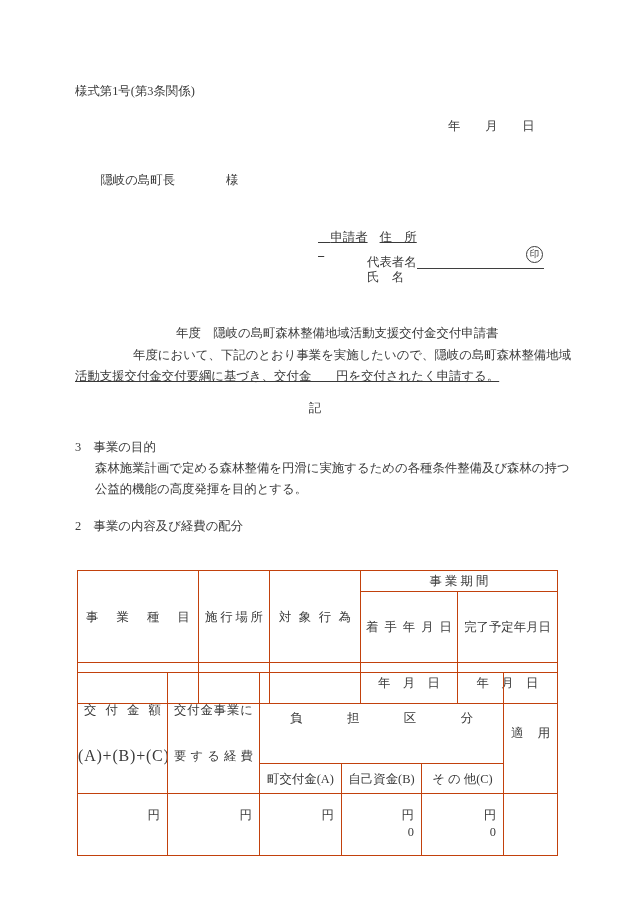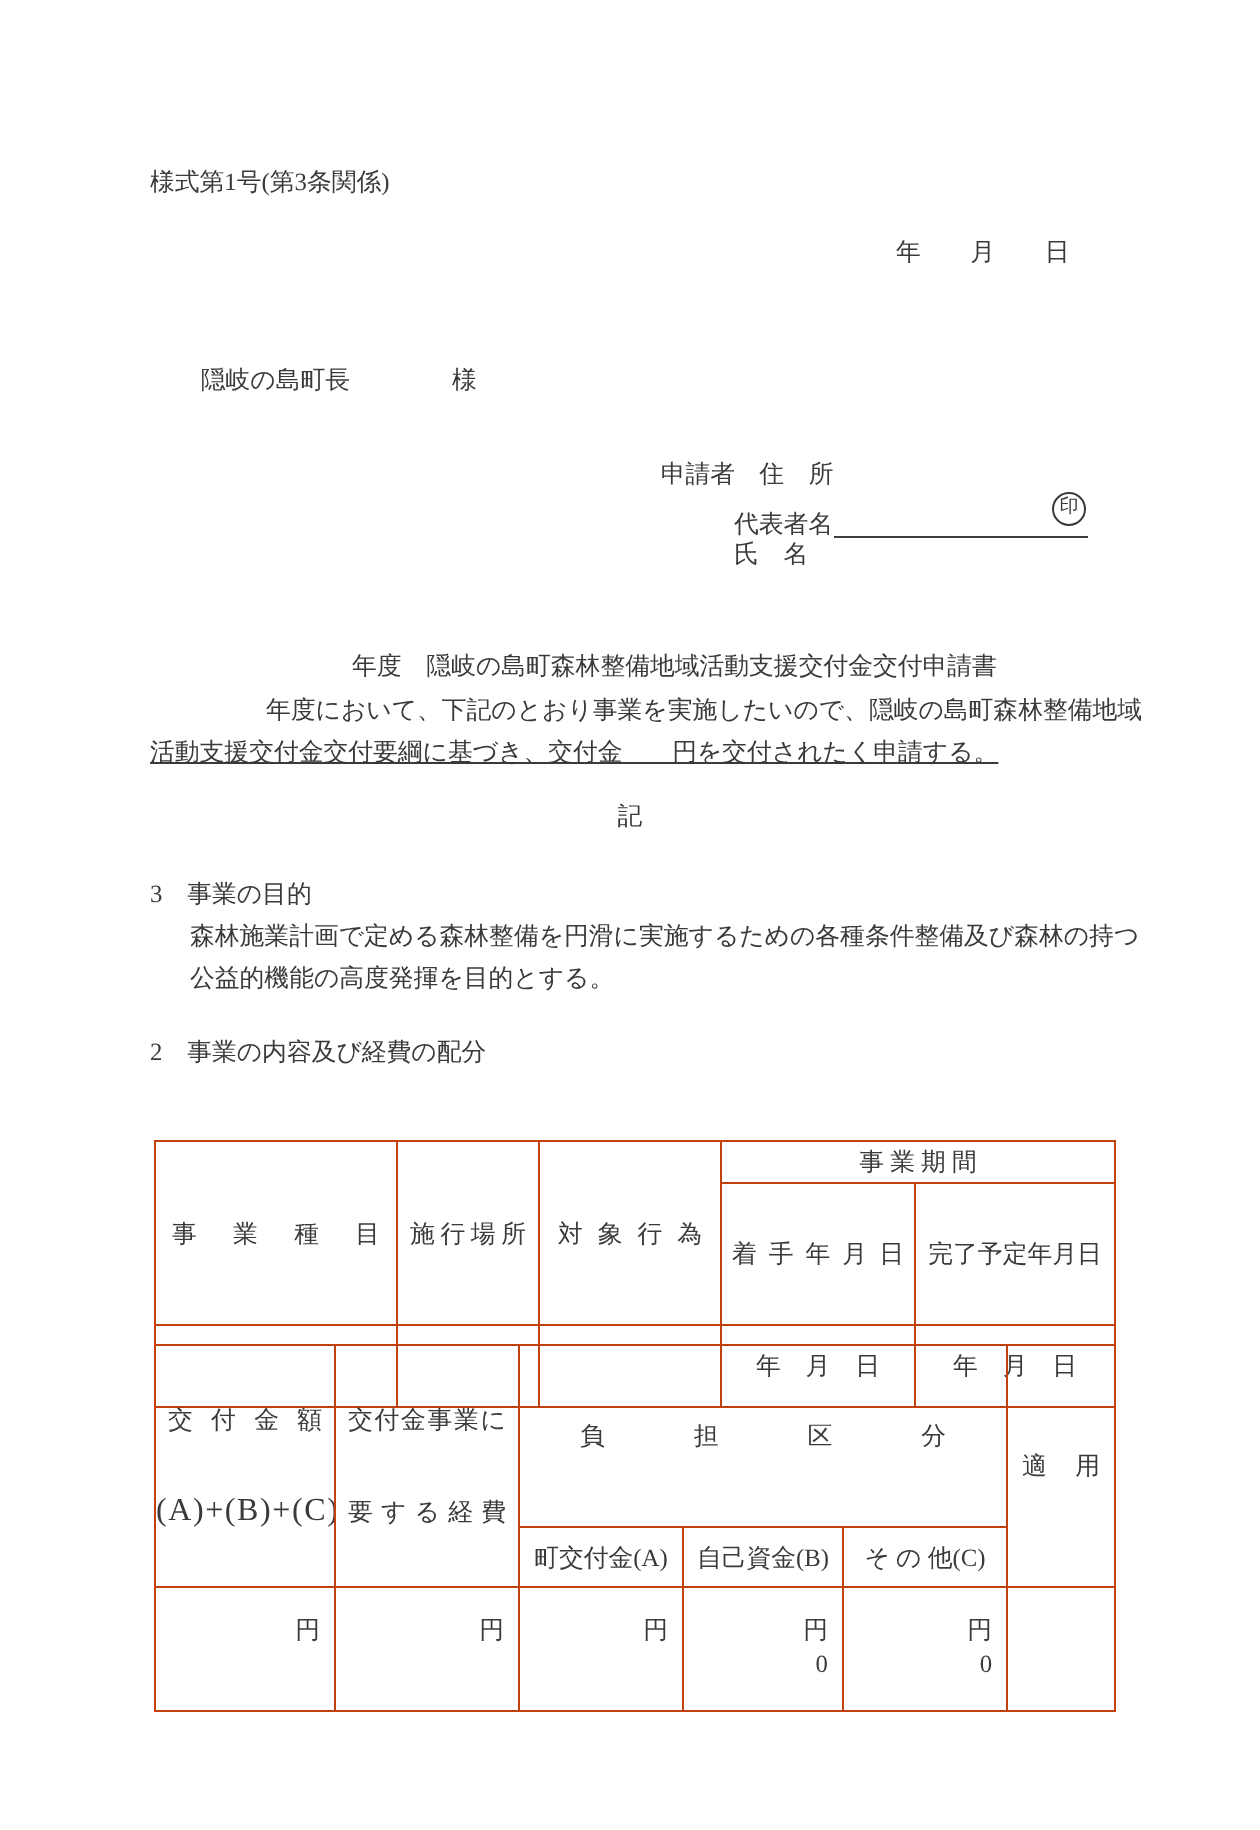--- a/index.html
+++ b/index.html
@@ -35,25 +35,25 @@
 </style>
 </head>
 <body>
 
 <div class="page">
 
   <div class="abs" style="left:75px; top:84px;">様式第1号(第3条関係)</div>
 
   <div class="abs" style="left:448px; top:119px;">年　　月　　日</div>
 
-  <div class="abs" style="left:88px; top:169px;">
+  <div class="abs" style="left:88px; top:159px;">
     <span>隠岐の島町長</span><span style="display:inline-block; width:51px;"></span><span>様</span>
   </div>
 
-  <div class="abs" style="left:318px; top:216px;">
+  <div class="abs" style="left:318px; top:216px;text-decoration:underline;">
     <span>申請者</span><span style="display:inline-block; width:12px;"></span><span>住　所</span>
   </div>
 
   <div class="abs" style="left:367px; top:236px;margin-top:34px;">氏　名</div>
 
   <div class="sign-row" style="left:367px; top:255px;">
     <span>代表者名</span>
       <span class="sign-line"></span>
       <span class="seal">印</span>
   </div>

